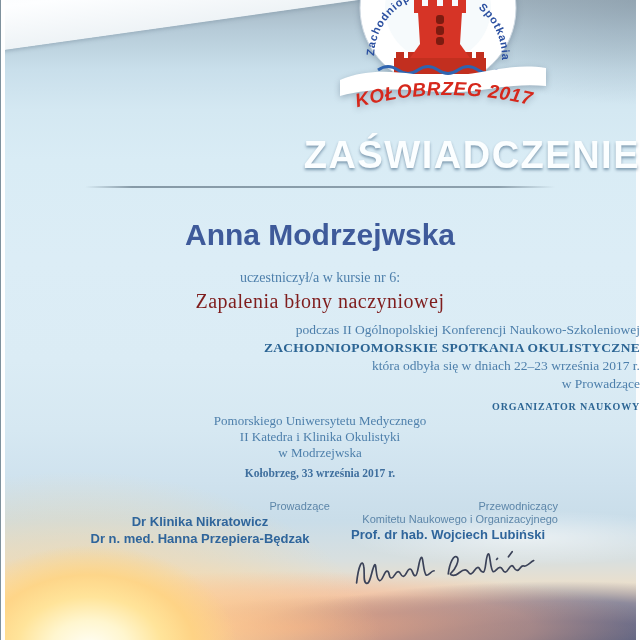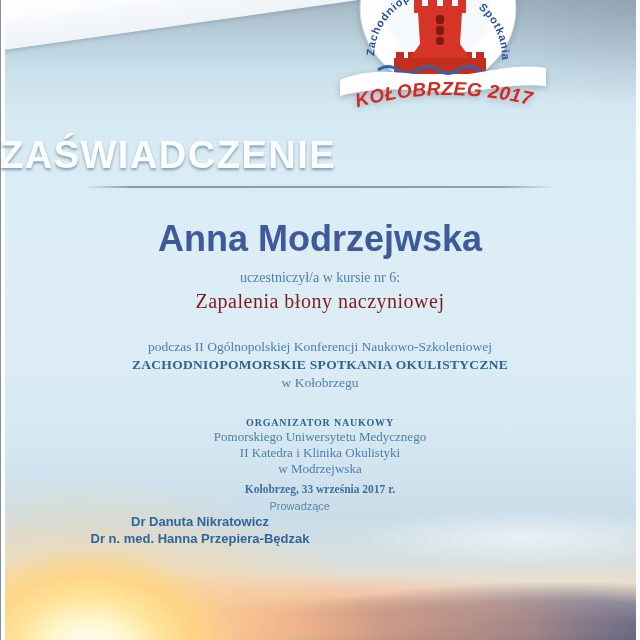--- a/index.html
+++ b/index.html
@@ -34,31 +34,31 @@
     background:linear-gradient(90deg,#7e919d 0 1px,#ffffff 1px 100%);}
   .edge-right{position:absolute;right:0;top:0;bottom:0;width:4px;background:#fdfdfd;}
   
   .badge{position:absolute;left:348px;top:0;width:190px;height:120px;overflow:visible;
     filter:drop-shadow(0 2px 3px rgba(90,110,130,.45));}
   .ring-text{font-family:"Liberation Sans",sans-serif;font-weight:bold;font-size:11px;
     letter-spacing:.8px;word-spacing:12px;fill:#2a4fa0;}
   .banner-text{font-family:"Liberation Sans",sans-serif;font-weight:bold;font-style:italic;
     font-size:19px;letter-spacing:.5px;fill:#d6281c;}
   
-  .title-wrap{position:absolute;top:134px;left:0;right:0;text-align:left;}
+  .title-wrap{position:absolute;top:134px;left:0;right:0;text-align:right;}
   .doc-title{margin:0;font-size:38px;font-weight:bold;letter-spacing:1.5px;color:#fbfeff;
     text-shadow:0 2px 3px rgba(120,150,172,.95),0 0 1px rgba(255,255,255,.6);}
   .title-rule{width:470px;height:2px;margin:9px auto 0;
     background:linear-gradient(90deg,rgba(90,110,125,0) 0%,rgba(90,110,125,.65) 10%,rgba(90,110,125,.6) 88%,rgba(90,110,125,0) 100%);}
   .recipient{position:absolute;top:218px;left:0;right:0;text-align:center;
-    font-size:36px;font-weight:bold;color:#3e5a9a;}
+    font-size:30px;font-weight:bold;color:#3e5a9a;}
   .body-text{position:absolute;top:270px;left:0;right:0;text-align:center;color:#4d7fab;font-family:Liberation Serif, serif;}
   .intro{font-size:14px;line-height:16px;}
   .course{font-size:20px;line-height:24px;margin-top:3px;color:#7f1d1d;letter-spacing:.5px;}
-  .event-block{margin-top:25px;font-size:13.5px;line-height:18px;}
+  .event-block{margin-top:8px;font-size:13.5px;line-height:18px;text-align:right;}
   .event-name{font-weight:bold;color:#2c6594;letter-spacing:.3px;}
   .org-block{margin-top:4px;}
   .org-heading{font-size:10px;line-height:12px;font-weight:bold;letter-spacing:.8px;color:#2c6594;}
   .org-line{font-size:13px;line-height:16px;}
   .date-place{margin-top:6px;font-size:11.5px;font-weight:bold;color:#3f6f9e;}
   .sig-col{position:absolute;top:500px;text-align:center;}
   .sig-left{left:70px;width:260px;}
   .sig-right{left:338px;width:220px;}
   .sig-role{font-size:11px;line-height:13px;color:#5d86a9;text-align:right;}
   .sig-name{font-size:13px;line-height:16px;font-weight:bold;color:#2f659b;margin-top:1px;}
@@ -121,31 +121,43 @@
   </div>
 
   <div class="recipient">Anna Modrzejwska</div>
 
   <div class="body-text">
     <div class="intro">uczestniczył/a w kursie nr 6:</div>
     <div class="course">Zapalenia błony naczyniowej</div>
     <div class="event-block">
       <div>podczas II Ogólnopolskiej Konferencji Naukowo-Szkoleniowej</div>
       <div class="event-name">ZACHODNIOPOMORSKIE SPOTKANIA OKULISTYCZNE</div>
-      <div>w Kołobrzegu</div>
+      <div>która odbyła się w dniach 22–23 września 2017 r.</div>
+      <div>w Prowadzące</div>
     </div>
     <div class="org-block">
       <div class="event-block org-heading">ORGANIZATOR NAUKOWY</div>
       <div class="org-line">Pomorskiego Uniwersytetu Medycznego</div>
       <div class="org-line">II Katedra i Klinika Okulistyki</div>
       <div class="org-line">w Modrzejwska</div>
     </div>
     <div class="date-place">Kołobrzeg, 33 września 2017 r.</div>
   </div>
 
   <div class="sig-col sig-left">
     <div class="sig-role">Prowadzące</div>
-    <div class="sig-name">Dr Danuta Nikratowicz</div>
+    <div class="sig-name">Dr Klinika Nikratowicz</div>
     <div class="sig-name sig-name-secondary">Dr n. med. Hanna Przepiera-Będzak</div>
   </div>
 
+  <div class="sig-col sig-right">
+    <div class="sig-role">Przewodniczący</div>
+    <div class="sig-role">Komitetu Naukowego i Organizacyjnego</div>
+    <div class="sig-name">Prof. dr hab. Wojciech Lubiński</div>
+    <svg class="handwriting" width="195" height="46" viewBox="0 0 195 46" aria-label="Wojciech Lubiński">
+      <path d="M5,32 C8,14 12,8 13,16 C14,22 11,32 15,33 C19,34 21,18 24,15 C26,13 24,30 28,31 C31,32 33,22 36,22 C39,22 37,29 40,29 C43,29 44,23 47,23 C50,23 49,28 52,28 C55,28 56,21 59,21 C62,21 61,28 64,28 C67,28 68,12 71,10 C73,9 72,26 75,28 C77,29 80,24 83,24"></path>
+      <path d="M97,28 C99,16 104,8 107,12 C109,15 104,24 100,27 C97,29 103,31 107,28 C110,26 112,24 115,25 C118,26 117,30 120,29 C123,28 124,23 127,23 C129,23 129,28 132,28 C135,28 135,12 138,10 C140,9 139,26 142,28 C144,29 146,24 149,24 C152,24 151,29 154,29 C157,29 158,23 161,23 C163,23 163,28 166,28 C169,28 170,22 173,24 C175,25 179,21 183,19"></path>
+      <path d="M146,16 l1,-1"></path>
+      <path d="M158,14 l4,-5"></path>
+    </svg>
+  </div>
 
 </div>
 
 </body></html>

